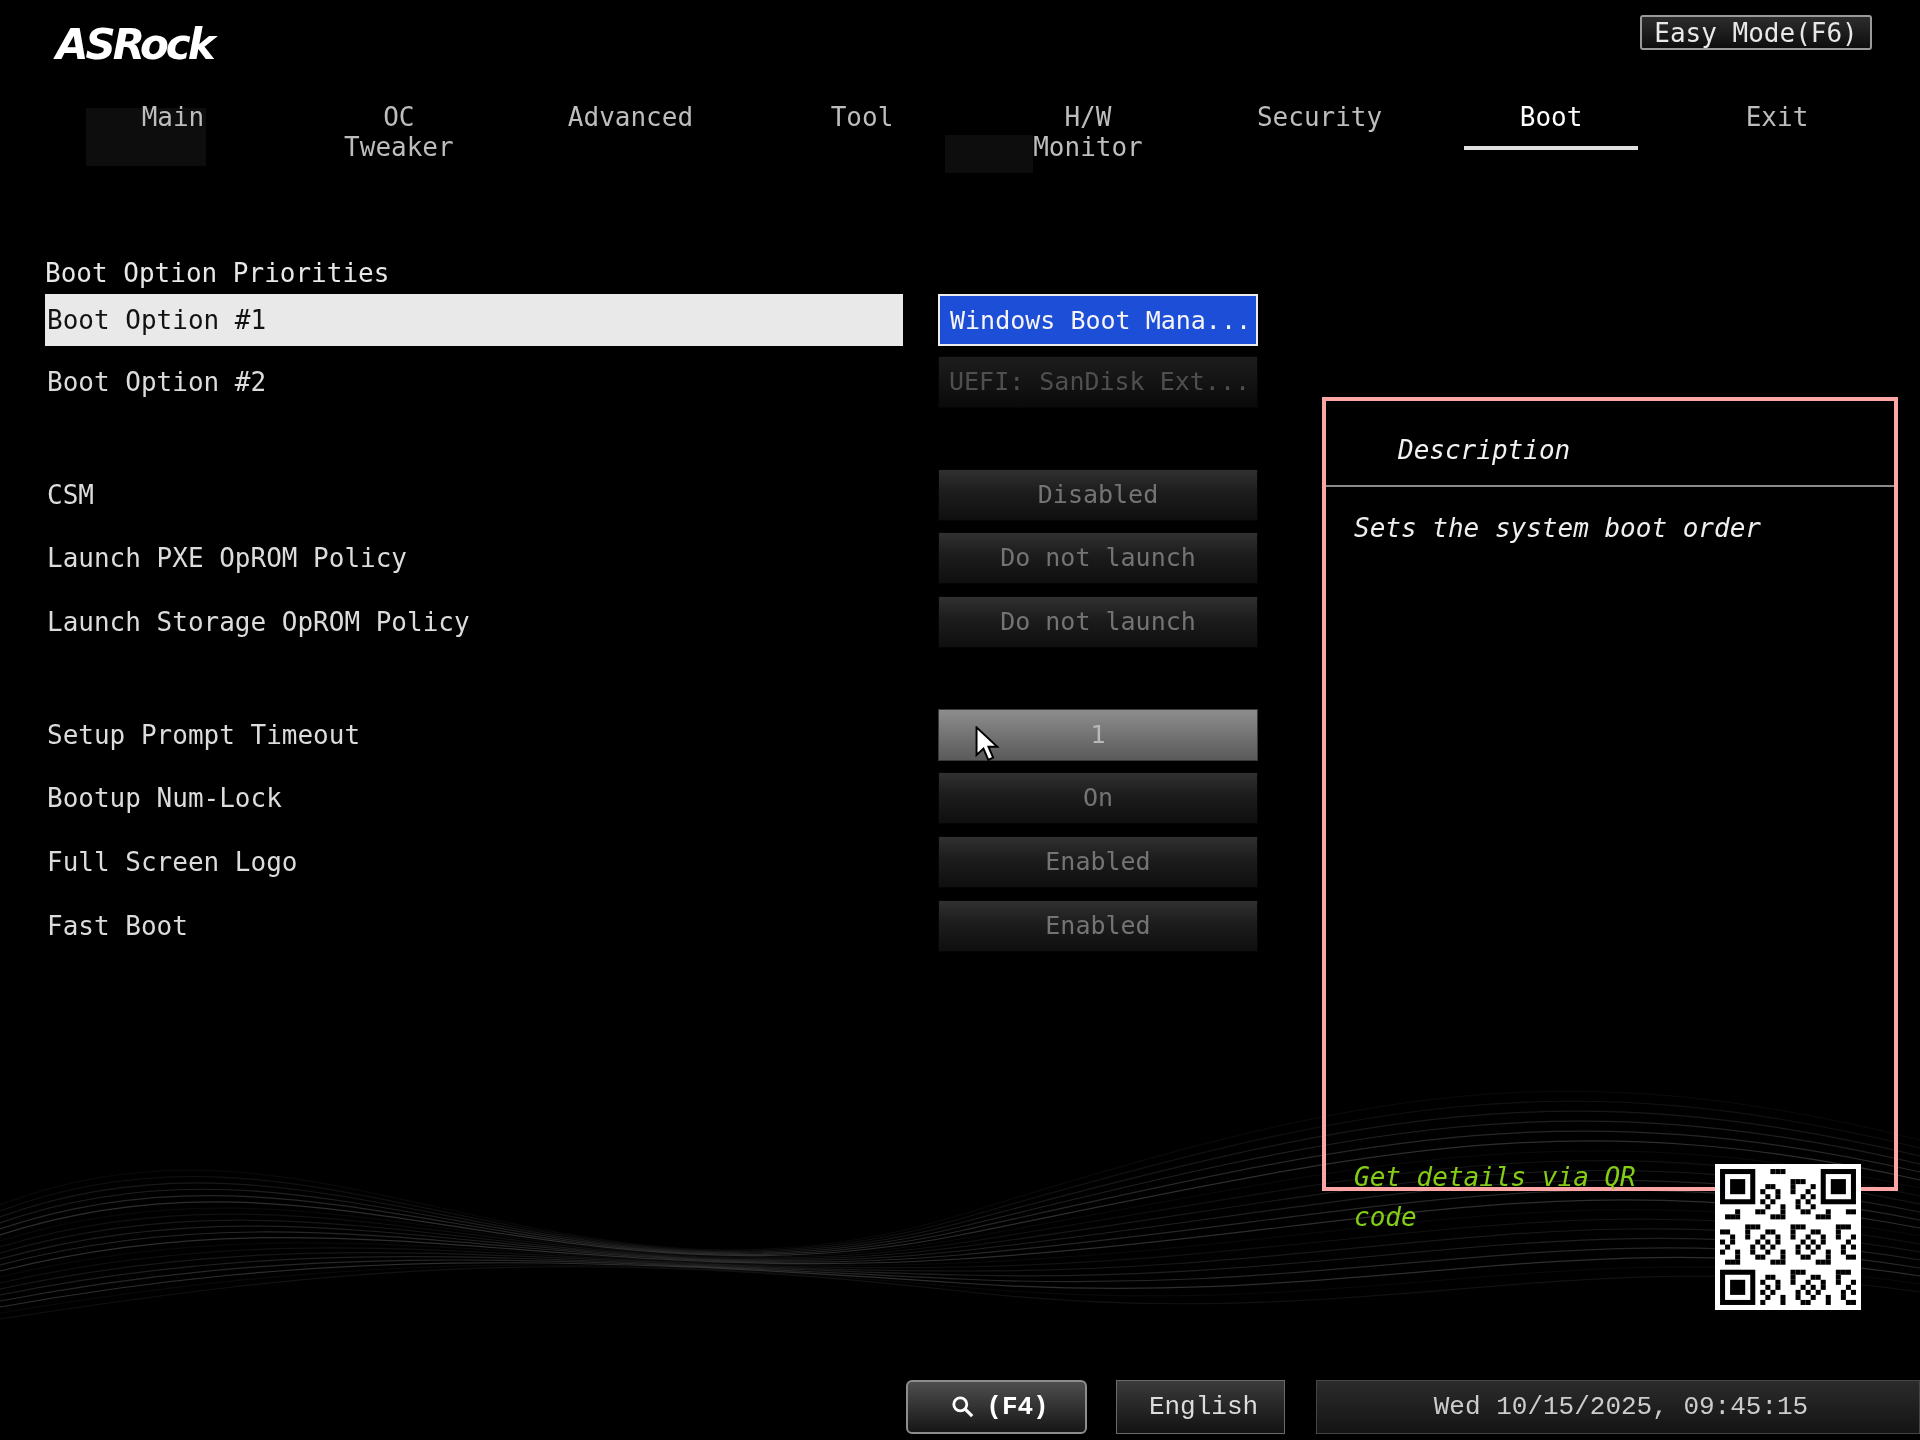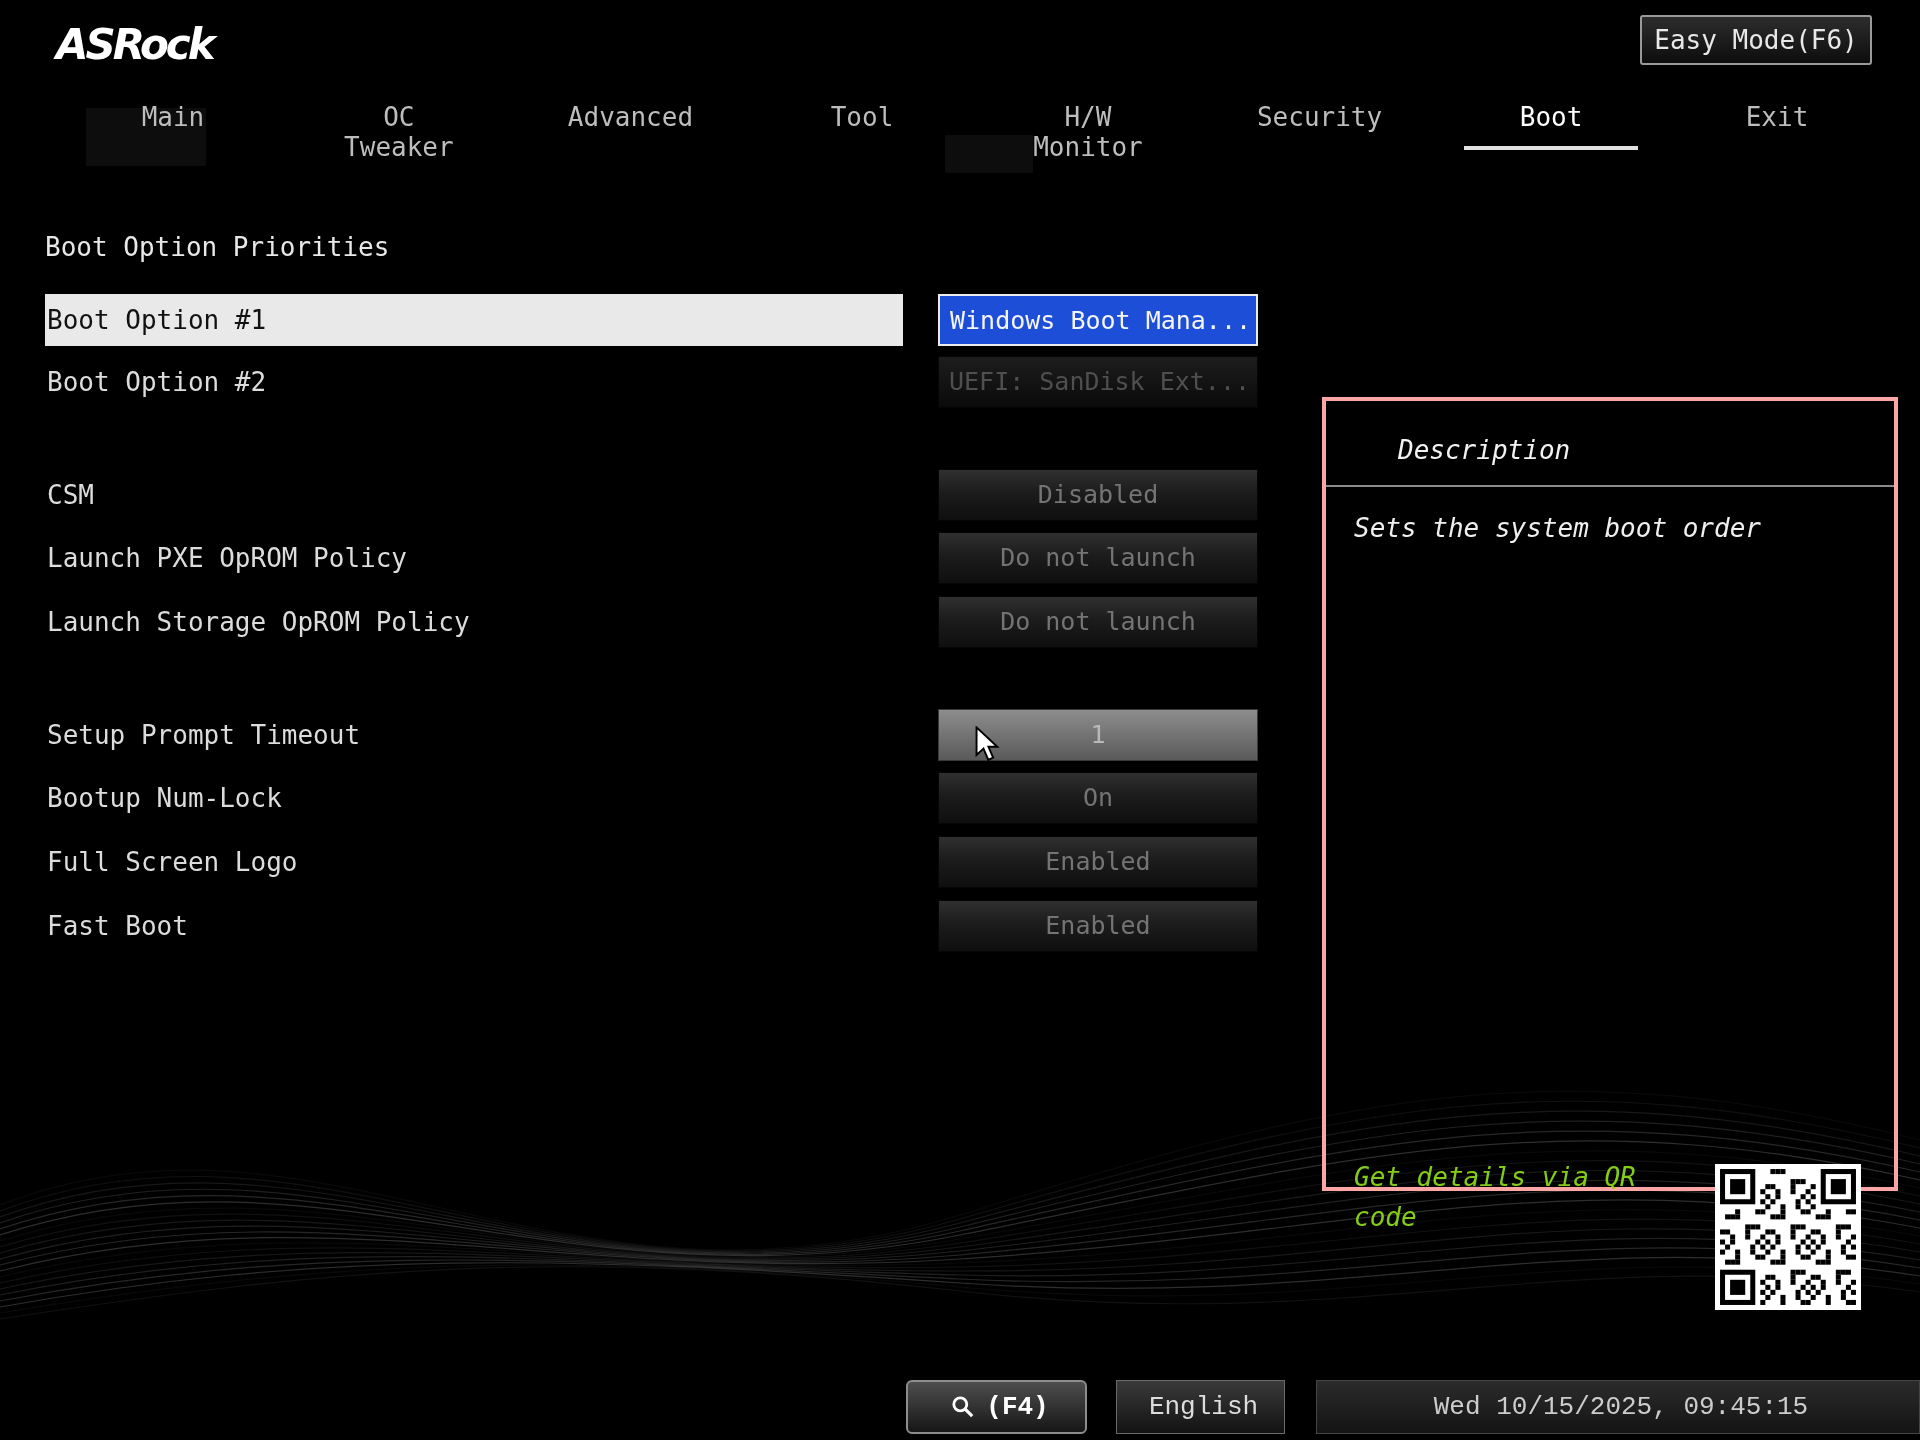--- a/index.html
+++ b/index.html
@@ -8,37 +8,37 @@
     position:relative; width:1920px; height:1440px; background:#000;
     overflow:hidden; font-family:"DejaVu Sans Mono", monospace; color:#ddd;
   }
   
   .logo {
     position:absolute; left:56px; top:20px; font-size:42px; font-weight:bold;
     font-style:italic; letter-spacing:-3px; color:#fff;
     font-family:"DejaVu Sans", sans-serif;
   }
   .easy-mode {
-    position:absolute; left:1640px; top:15px; width:232px; height:50px;
+    position:absolute; left:1640px; top:15px; width:232px; height:35px;
     background:linear-gradient(180deg,#2d2d2d,#0d0d0d);
     border:2px solid #9a9a9a; border-radius:3px; color:#e8e8e8;
     font:26px "DejaVu Sans Mono", monospace; cursor:pointer;
   }
   
   .tabs { position:absolute; left:60px; top:96px; width:1830px; display:flex; z-index:2; }
   .tab { flex:1; text-align:center; font-size:26px; color:#bdbdbd; cursor:pointer; }
   .tab span { display:inline-block; padding:6px 56px 14px; }
   .tab.active { color:#fff; }
   .tab.active span { border-bottom:4px solid #e0e0e0; }
   
   .ghost { position:absolute; background:rgba(255,255,255,0.05); }
   .ghost1 { left:86px; top:108px; width:120px; height:58px; }
   .ghost2 { left:945px; top:135px; width:88px; height:38px; }
   
-  .section-title { position:absolute; left:45px; top:232px; font-size:26px; color:#e8e8e8; z-index:2; }
+  .section-title { position:absolute; left:45px; top:258px; font-size:26px; color:#e8e8e8; z-index:2; }
   .row { position:absolute; left:45px; width:1215px; height:52px; z-index:2; }
   .r1{top:294px} .r2{top:356px} .r3{top:469px} .r4{top:532px} .r5{top:596px}
   .r6{top:709px} .r7{top:772px} .r8{top:836px} .r9{top:900px}
   .row-label {
     position:absolute; left:0; top:0; width:858px; height:52px; line-height:52px;
     font-size:26px; color:#dcdcdc; padding-left:2px; cursor:pointer;
   }
   .row-label.selected { background:#e9e9e9; color:#121212; }
   .value-box {
     position:absolute; left:893px; top:0; width:320px; height:52px; line-height:50px;

